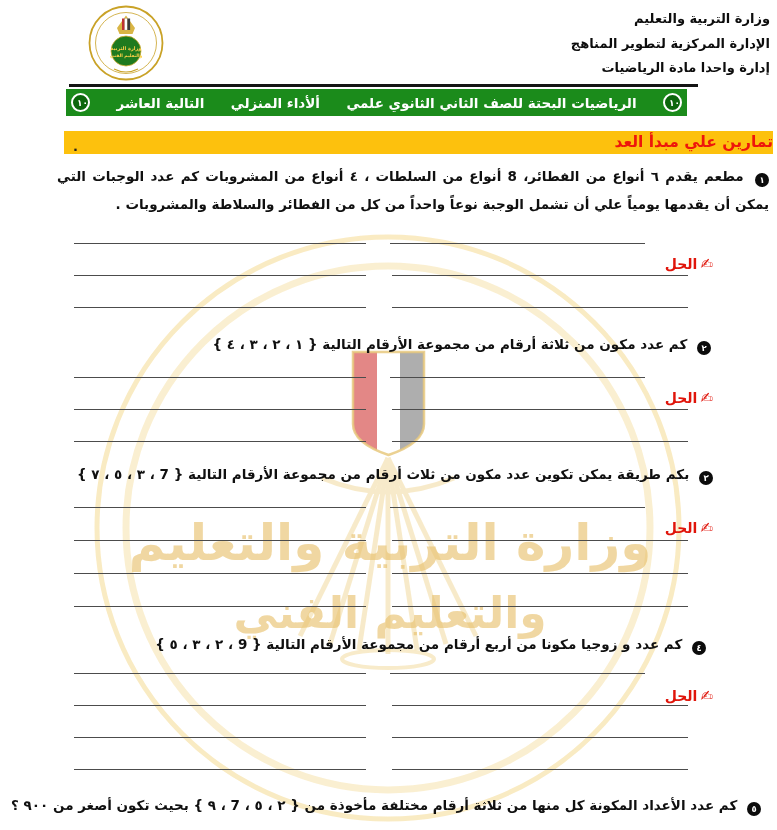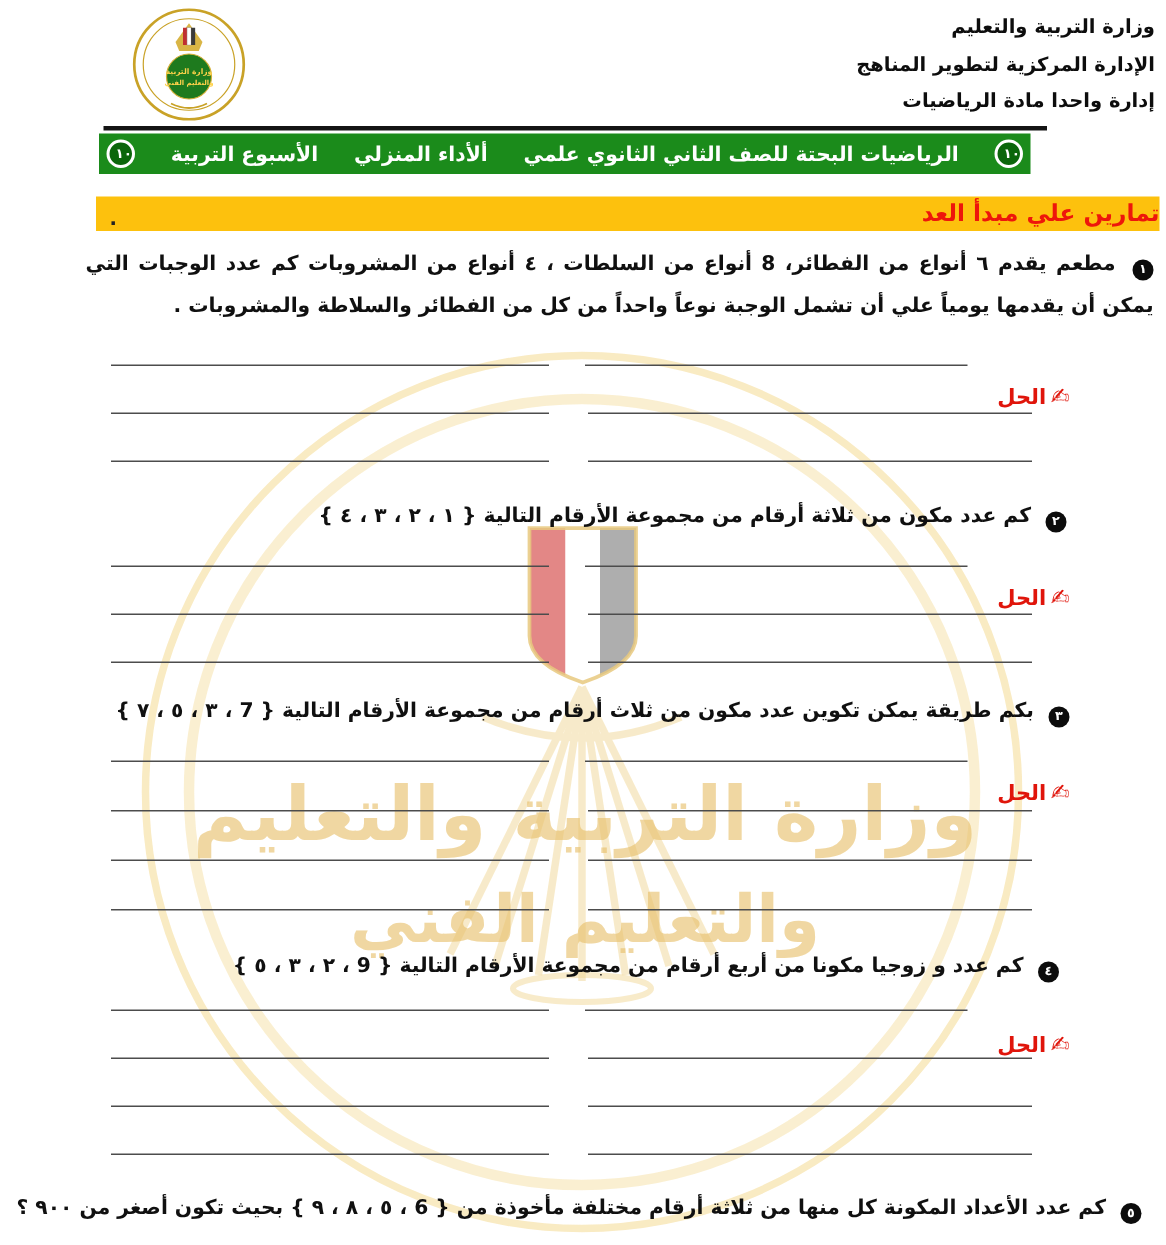--- a/index.html
+++ b/index.html
@@ -116,21 +116,21 @@
   </svg>
 
   <div class="fg hdr-rule"></div>
 
   <div class="fg banner">
     <span class="bbadge">
         <span>١٠</span>
       </span>
     <span>الرياضيات البحتة للصف الثاني الثانوي علمي</span>
     <span>ألأداء المنزلي</span>
-    <span>الأسبوع التربية</span>
+    <span>التالية العاشر</span>
     <span class="bbadge">
         <span>١٠</span>
       </span>
   </div>
 
   <div class="fg titlebar">
     <span class="title">تمارين علي مبدأ العد</span>
     <span class="titledot">.</span>
   </div>
 
@@ -155,21 +155,21 @@
   <div class="fg question q4">
     <span class="qnum">
         <span>٤</span>
       </span>
     <span>كم عدد و زوجيا مكونا من أربع أرقام من مجموعة الأرقام التالية  { 9 ، ٢ ، ٣ ، ٥ }</span>
   </div>
   <div class="fg question q5">
     <span class="qnum">
         <span>٥</span>
       </span>
-    <span>كم عدد الأعداد المكونة كل منها من ثلاثة أرقام مختلفة مأخوذة من { 6 ، ٥ ، ٨ ، ٩ } بحيث تكون أصغر من ٩٠٠ ؟</span>
+    <span>كم عدد الأعداد المكونة كل منها من ثلاثة أرقام مختلفة مأخوذة من { ٢ ، ٥ ، 7 ، ٩ } بحيث تكون أصغر من ٩٠٠ ؟</span>
   </div>
 
   <div class="fg sol" style="top:228px">
     <span class="pen">✍</span><span>الحل</span>
   </div>
   <div class="fg sol" style="top:362px">
     <span class="pen">✍</span><span>الحل</span>
   </div>
   <div class="fg sol" style="top:492px">
     <span class="pen">✍</span><span>الحل</span>

